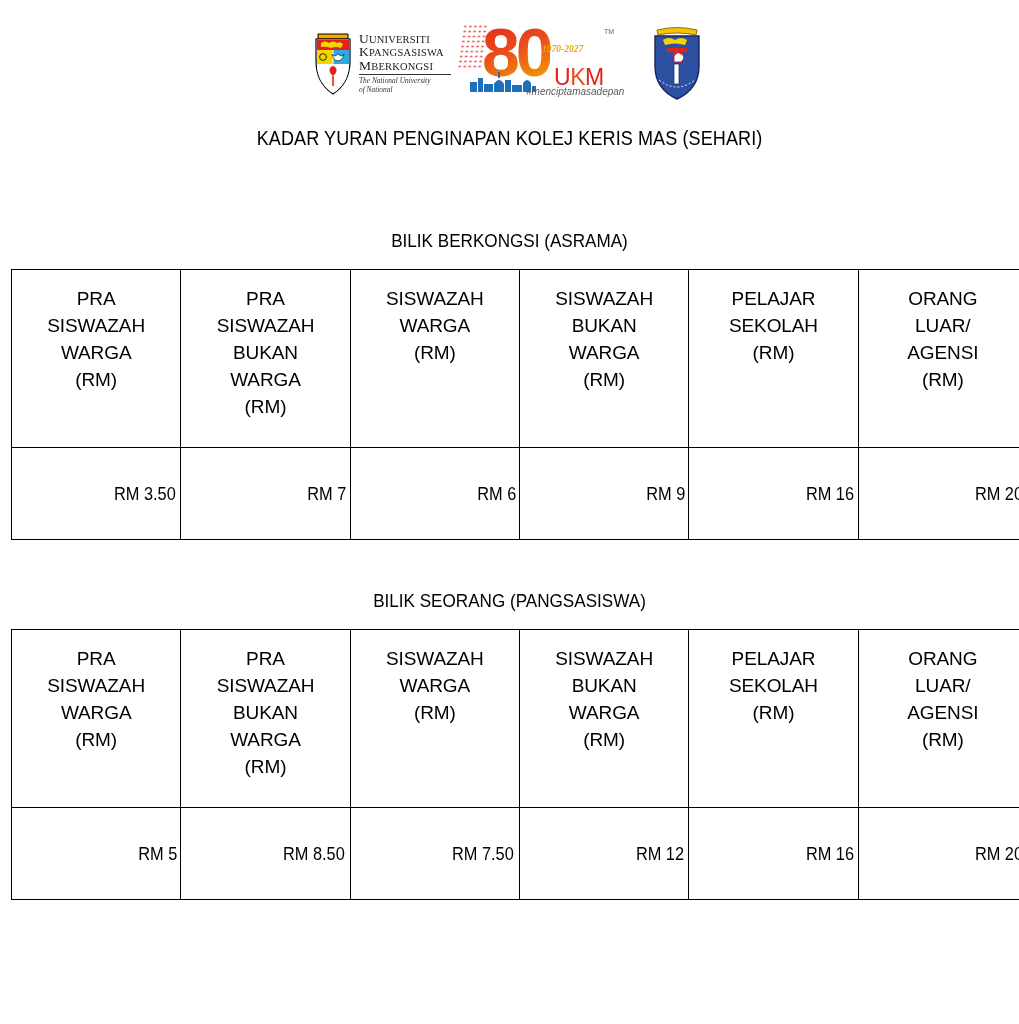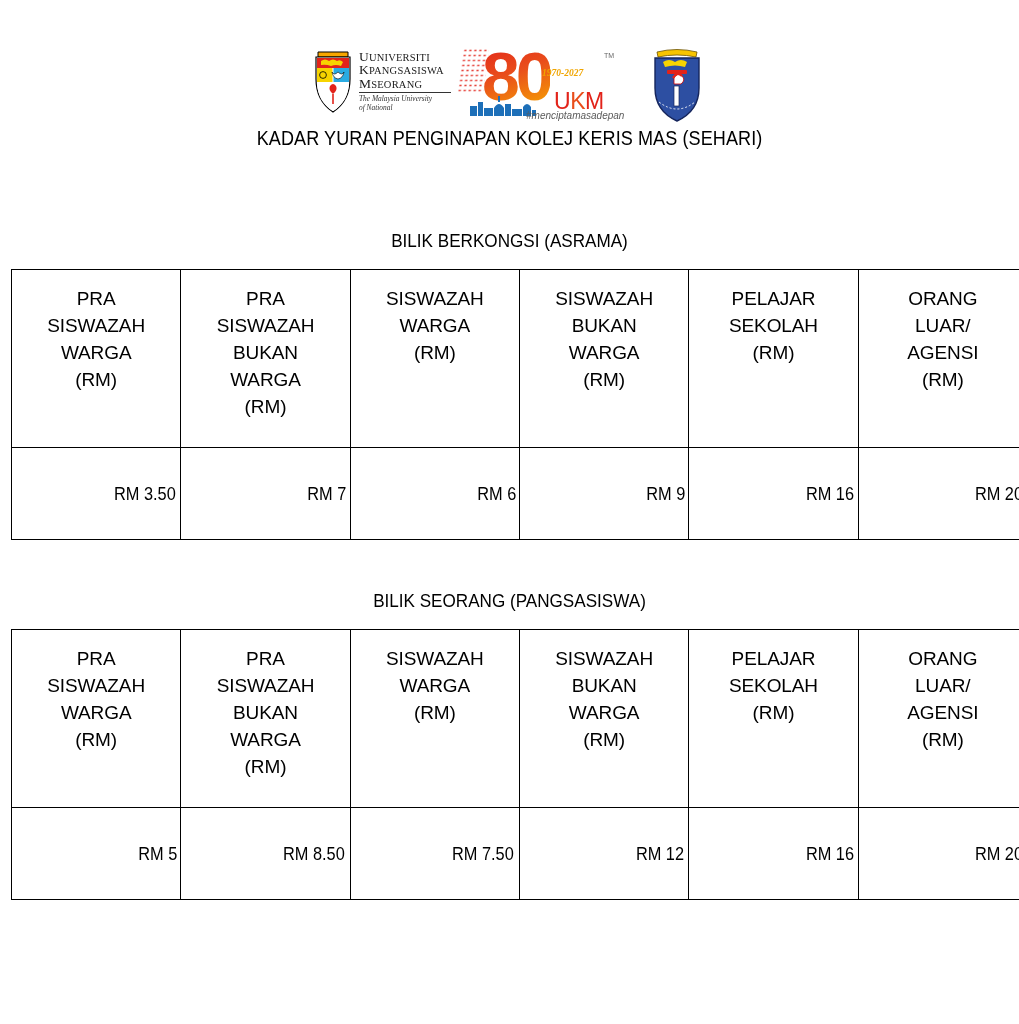--- a/index.html
+++ b/index.html
@@ -16,21 +16,21 @@
     color: #000000;
     overflow: hidden;
     position: relative;
   }
 
   
   .logo-strip {
     width: 100%;
     height: 100px;
     display: flex;
-    align-items: flex-start;
+    align-items: flex-end;
     justify-content: center;
     gap: 14px;
     padding-top: 44px;
   }
   .logo { position: relative; flex: none; }
 
   
   .logo-ukm { width: 132px; height: 74px; display: flex; align-items: center; gap: 5px; }
   .crest-wrap { width: 42px; height: 70px; position: relative; flex: none; }
   .ukm-words { display: flex; flex-direction: column; justify-content: center; line-height: 1; }
@@ -133,23 +133,23 @@
         <path d="M18 40 q3 -4 6 0 q2 4 -3 8 q-5 -4 -3 -8 z" fill="#e2231a"></path>
         <path d="M21 48 v10" stroke="#e2231a" stroke-width="1.6"></path>
         <path d="M9 15 q4 -3 8 0 q4 -3 8 0 q3 -2 6 1 l-2 4 q-5 -2 -10 0 q-5 -2 -10 -1 z" fill="#f7d400"></path>
         <circle cx="11" cy="29" r="3.4" fill="none" stroke="#000" stroke-width=".8"></circle>
         <path d="M26 26 q4 4 6 0 q-1 6 -6 7 q-5 -1 -6 -7 q2 4 6 0 z" fill="#ffffff" stroke="#000" stroke-width=".6"></path>
       </svg>
     </div>
     <div class="ukm-words">
       <div class="l1"><span class="cap">U</span><span style="font-size:10.5px">UNIVERSITI</span></div>
       <div class="l1"><span class="cap">K</span><span style="font-size:10.5px">PANGSASISWA</span></div>
-      <div class="l1"><span class="cap">M</span><span style="font-size:10.5px">SEORANG</span></div>
+      <div class="l1"><span class="cap">M</span><span style="font-size:10.5px">BERKONGSI</span></div>
       <div class="rule"></div>
-      <div class="l2">The Malaysia University</div>
+      <div class="l2">The National University</div>
       <div class="l2">of National</div>
     </div>
   </div>
 
   <div class="logo logo-50">
     <div class="fifty-dots"></div>
     <div class="fifty-num">80</div>
     <div class="fifty-year">1970-2027</div>
     <div class="fifty-tm">TM</div>
     <svg class="fifty-sky" viewBox="0 0 68 22">

